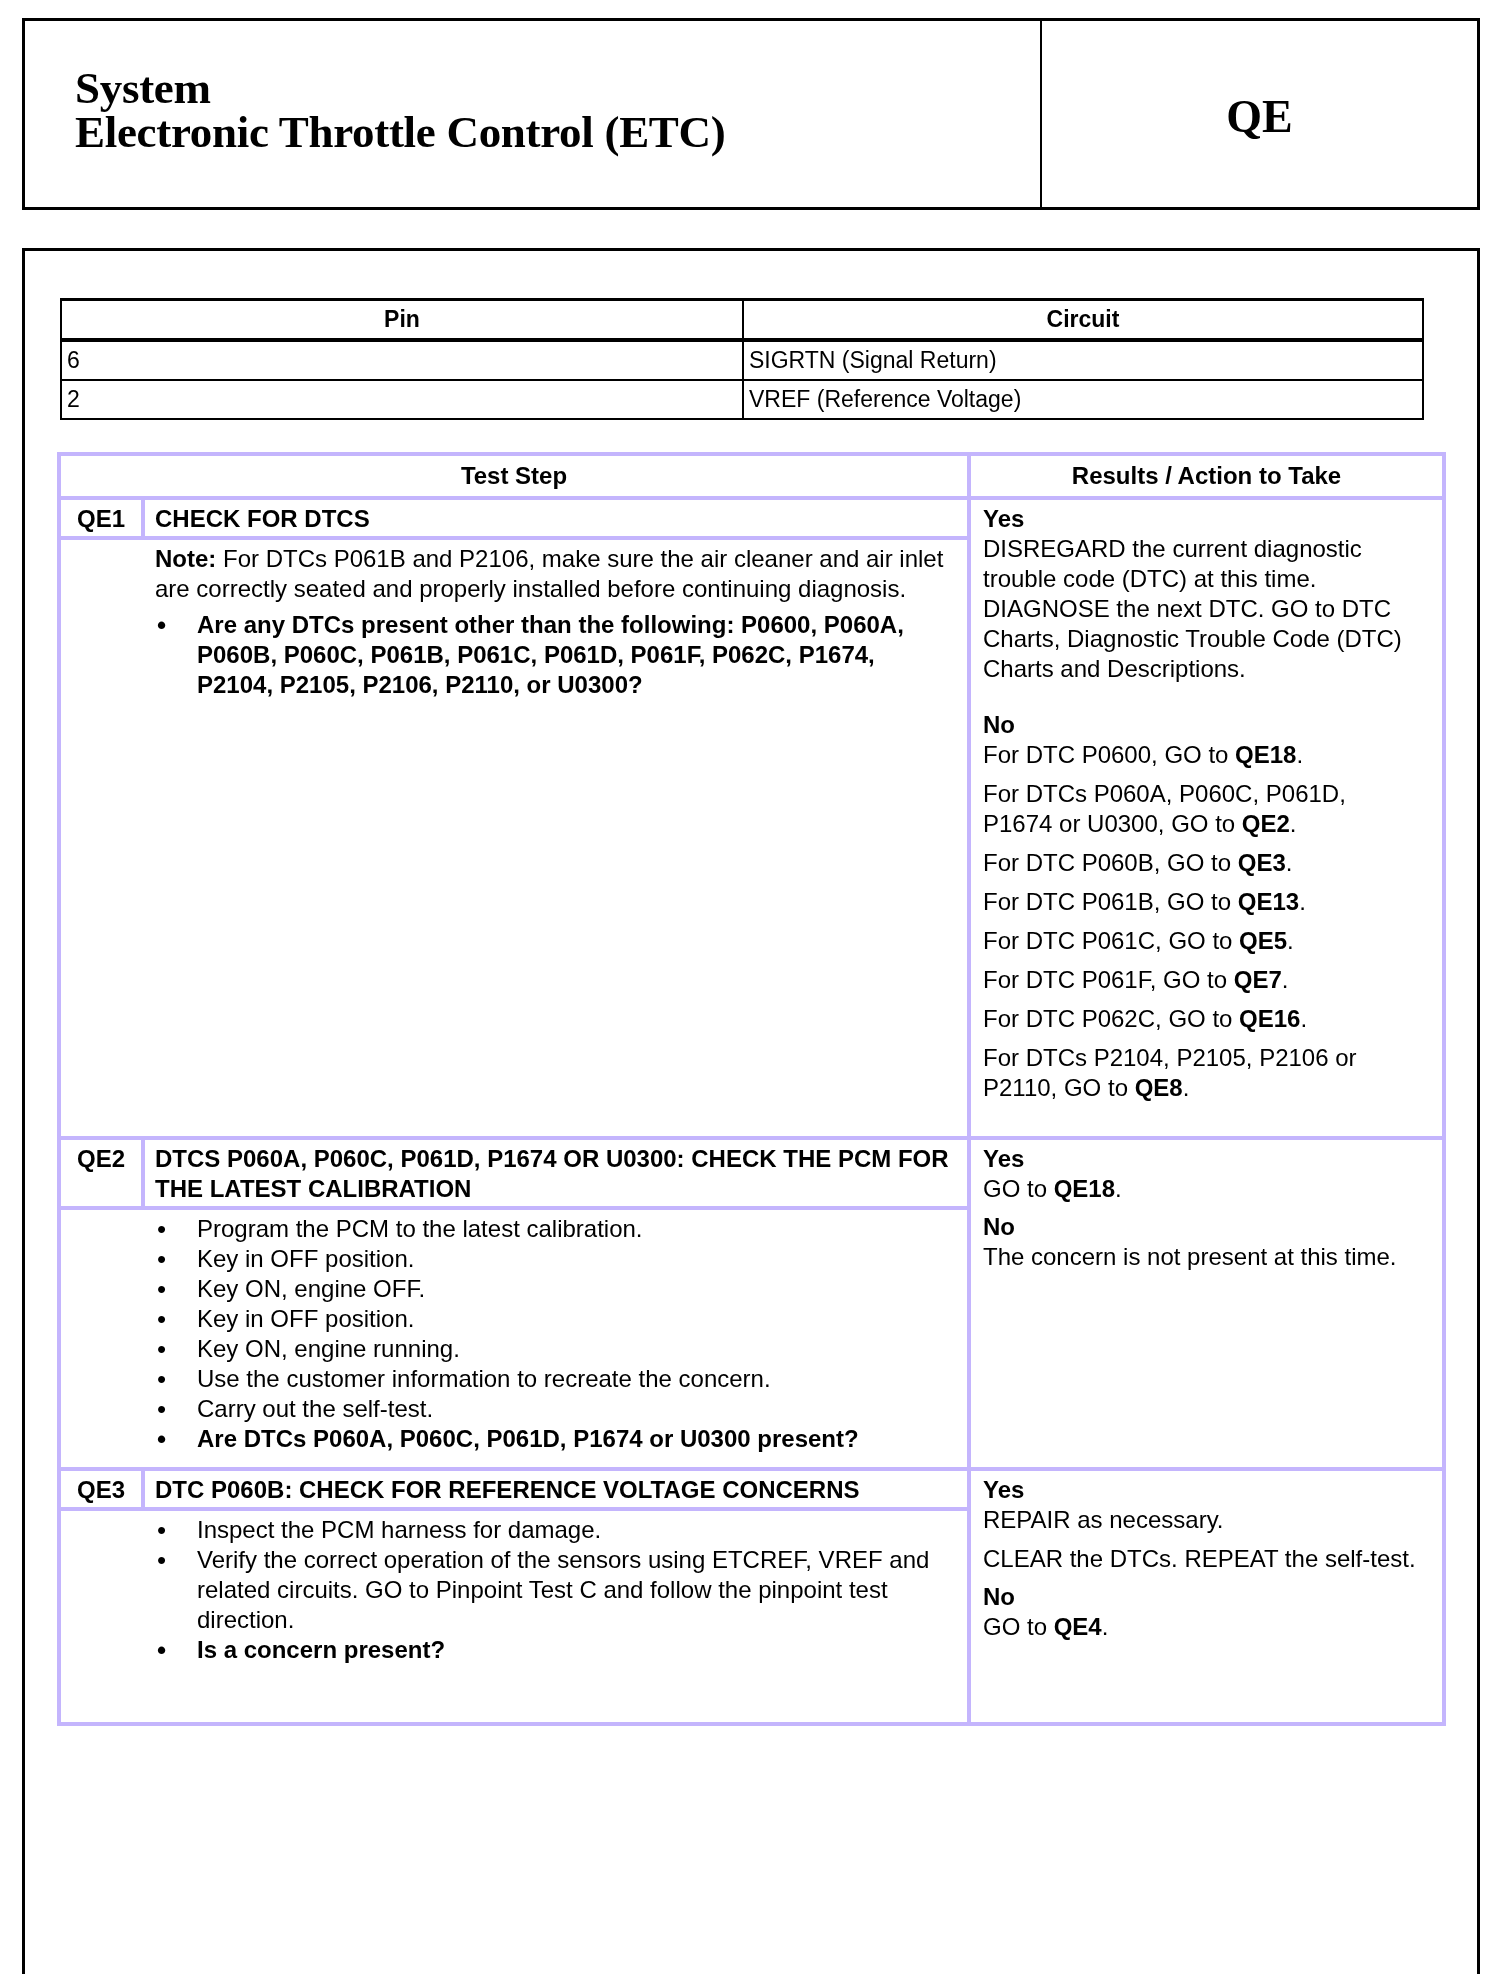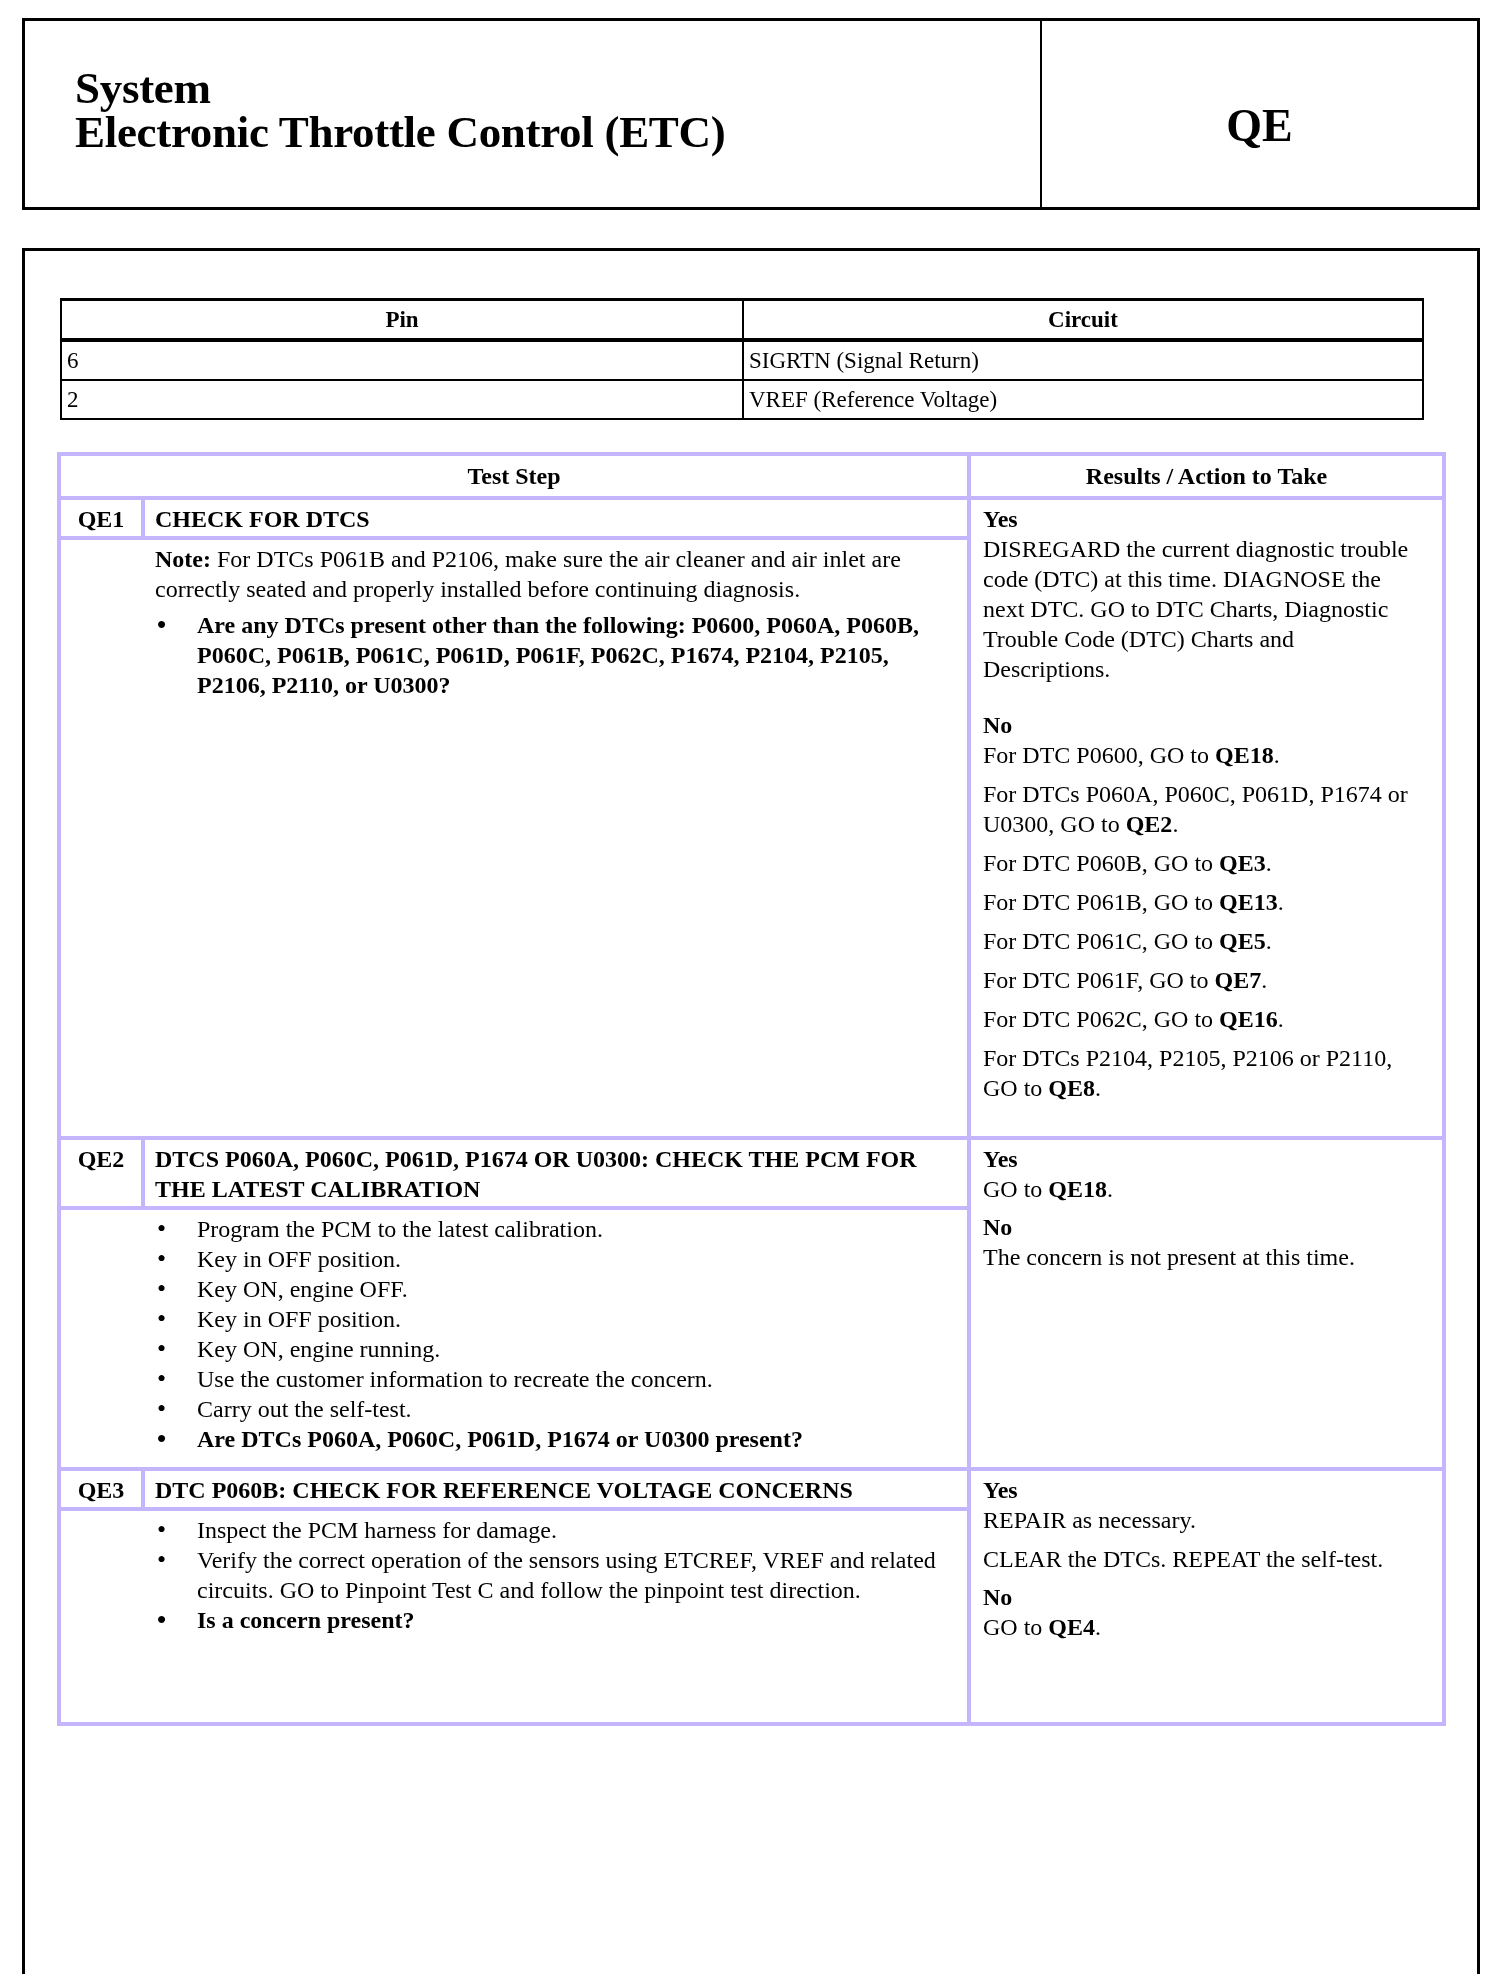--- a/index.html
+++ b/index.html
@@ -1,25 +1,25 @@
 <!DOCTYPE html>
 <html><head>
 <meta charset="utf-8">
 <style>
   html, body { margin: 0; padding: 0; background: #ffffff; }
   body { width: 1504px; height: 1974px; position: relative; overflow: hidden; color: #000; font-family: "Liberation Sans", sans-serif; }
 
   .header-box { position: absolute; left: 22px; top: 18px; width: 1452px; height: 186px; border: 3px solid #000; }
   .header-title { position: absolute; left: 50px; top: 45px; font-family: "Liberation Serif", serif; font-weight: bold; font-size: 45px; line-height: 44px; letter-spacing: -0.3px; }
   .header-divider { position: absolute; left: 1015px; top: 0; width: 2px; height: 186px; background: #000; }
-  .header-code { position: absolute; left: 1017px; top: 11px; width: 435px; height: 186px; display: flex; align-items: center; justify-content: center; font-family: "Liberation Serif", serif; font-weight: bold; font-size: 46px; }
+  .header-code { position: absolute; left: 1017px; top: 2px; width: 435px; height: 186px; display: flex; align-items: center; justify-content: center; font-family: "Liberation Serif", serif; font-weight: bold; font-size: 46px; }
 
   .content-frame { position: absolute; left: 22px; top: 248px; width: 1452px; height: 1738px; border: 3px solid #000; border-bottom-width: 4px; }
 
-  table { border-collapse: collapse; position: absolute; font-family: Liberation Serif, serif; }
+  table { border-collapse: collapse; position: absolute; }
   .pin-table { left: 60px; top: 298px; width: 1364px; }
   .pin-table th, .pin-table td { border: 2px solid #000; font-size: 23px; padding: 0 5px; height: 37px; }
   .pin-table th { font-weight: bold; text-align: center; border-bottom-width: 4px; }
   .pin-table td { text-align: left; }
   .pin-table .col-pin { width: 670px; }
   .pin-table tr:first-child th { border-top-width: 3px; }
 
   .step-table { left: 57px; top: 452px; width: 1389px; table-layout: fixed; }
   .step-table th, .step-table td { border: 4px solid #c4b5fd; vertical-align: top; font-size: 24px; line-height: 30px; }
   .step-table th { font-weight: bold; text-align: center; height: 40px; vertical-align: middle; padding: 0; }

